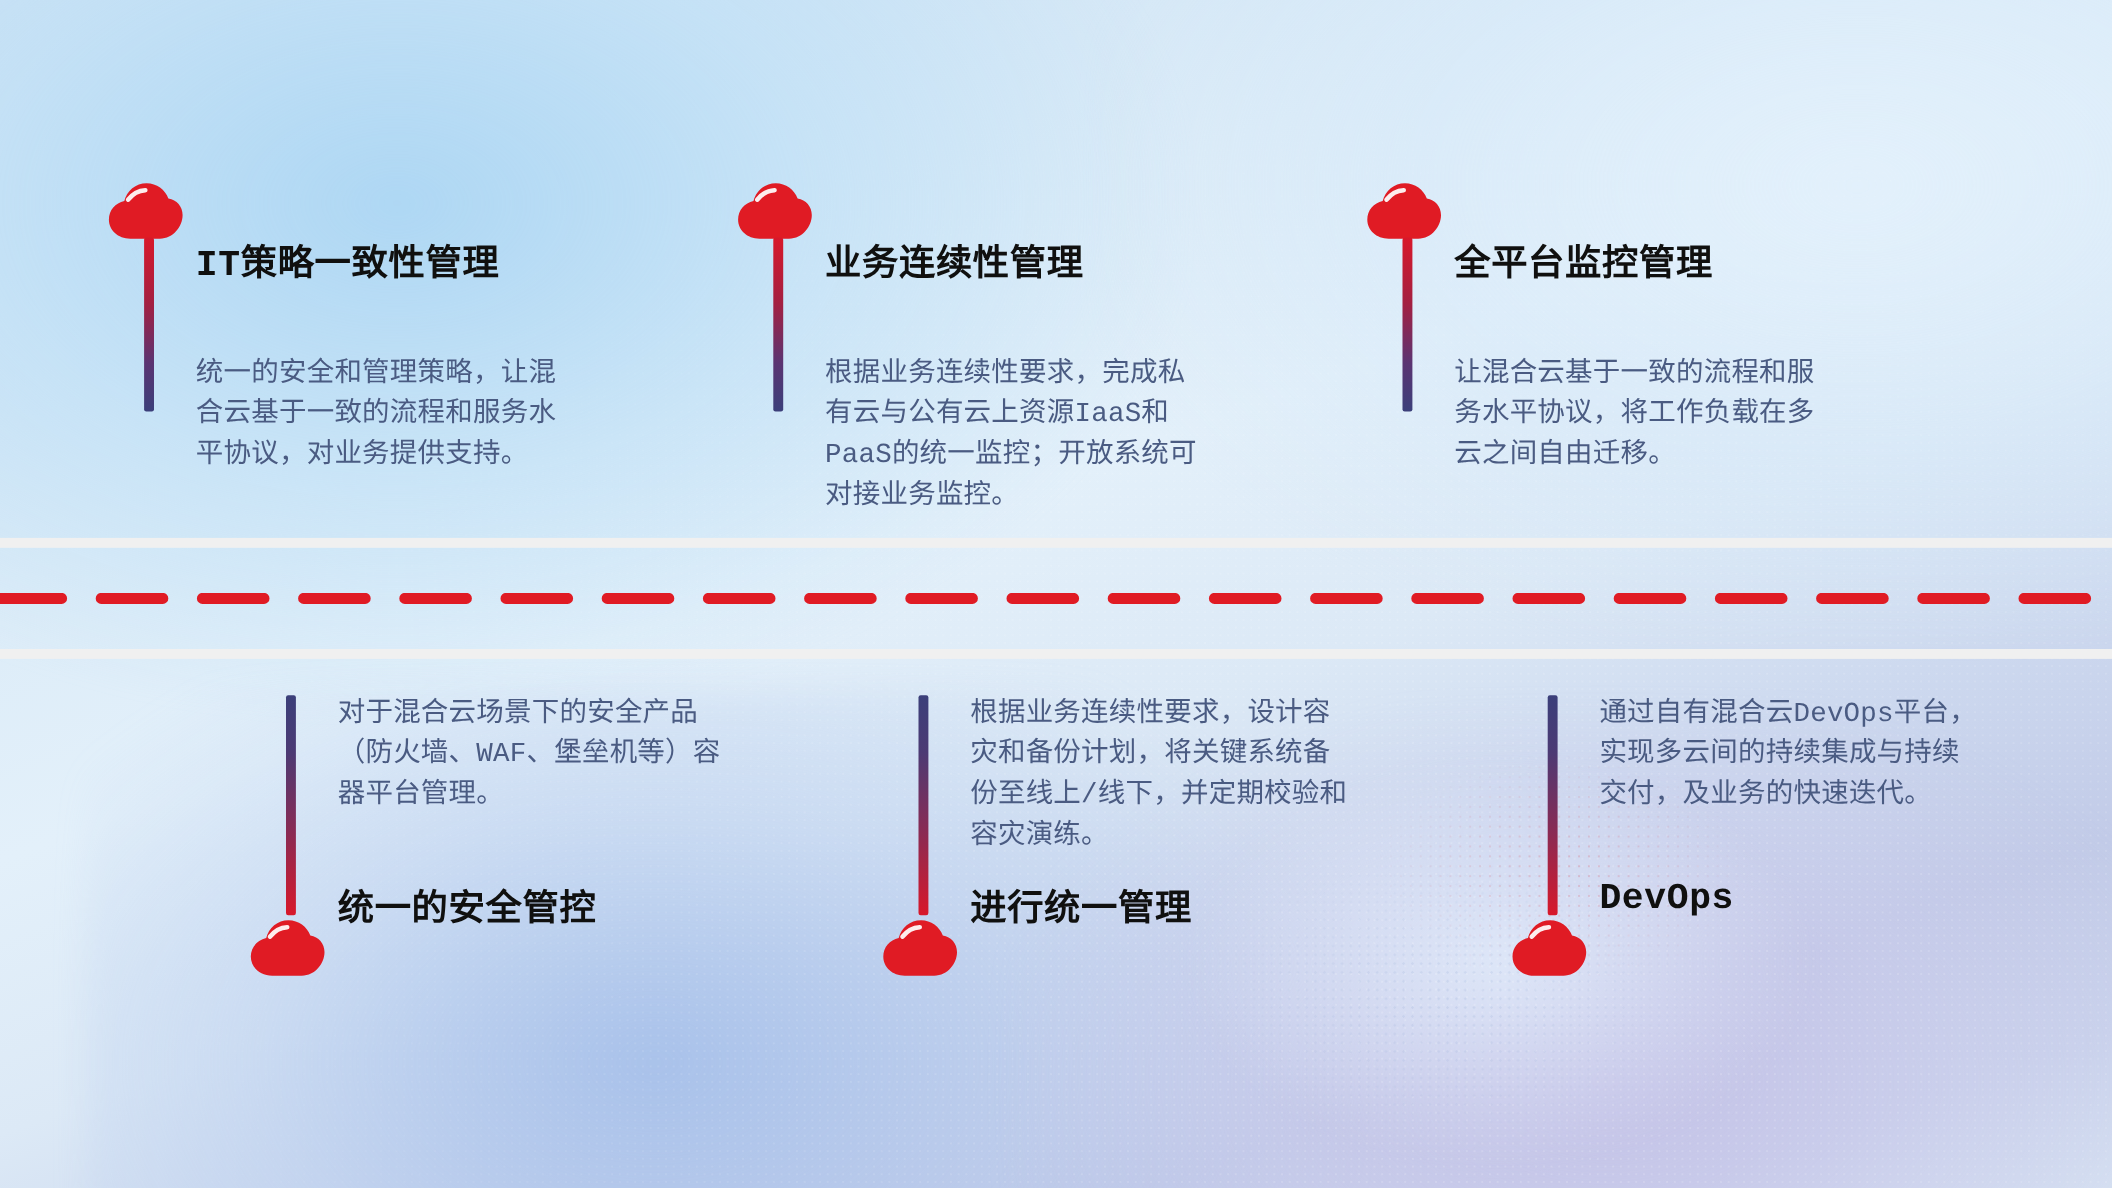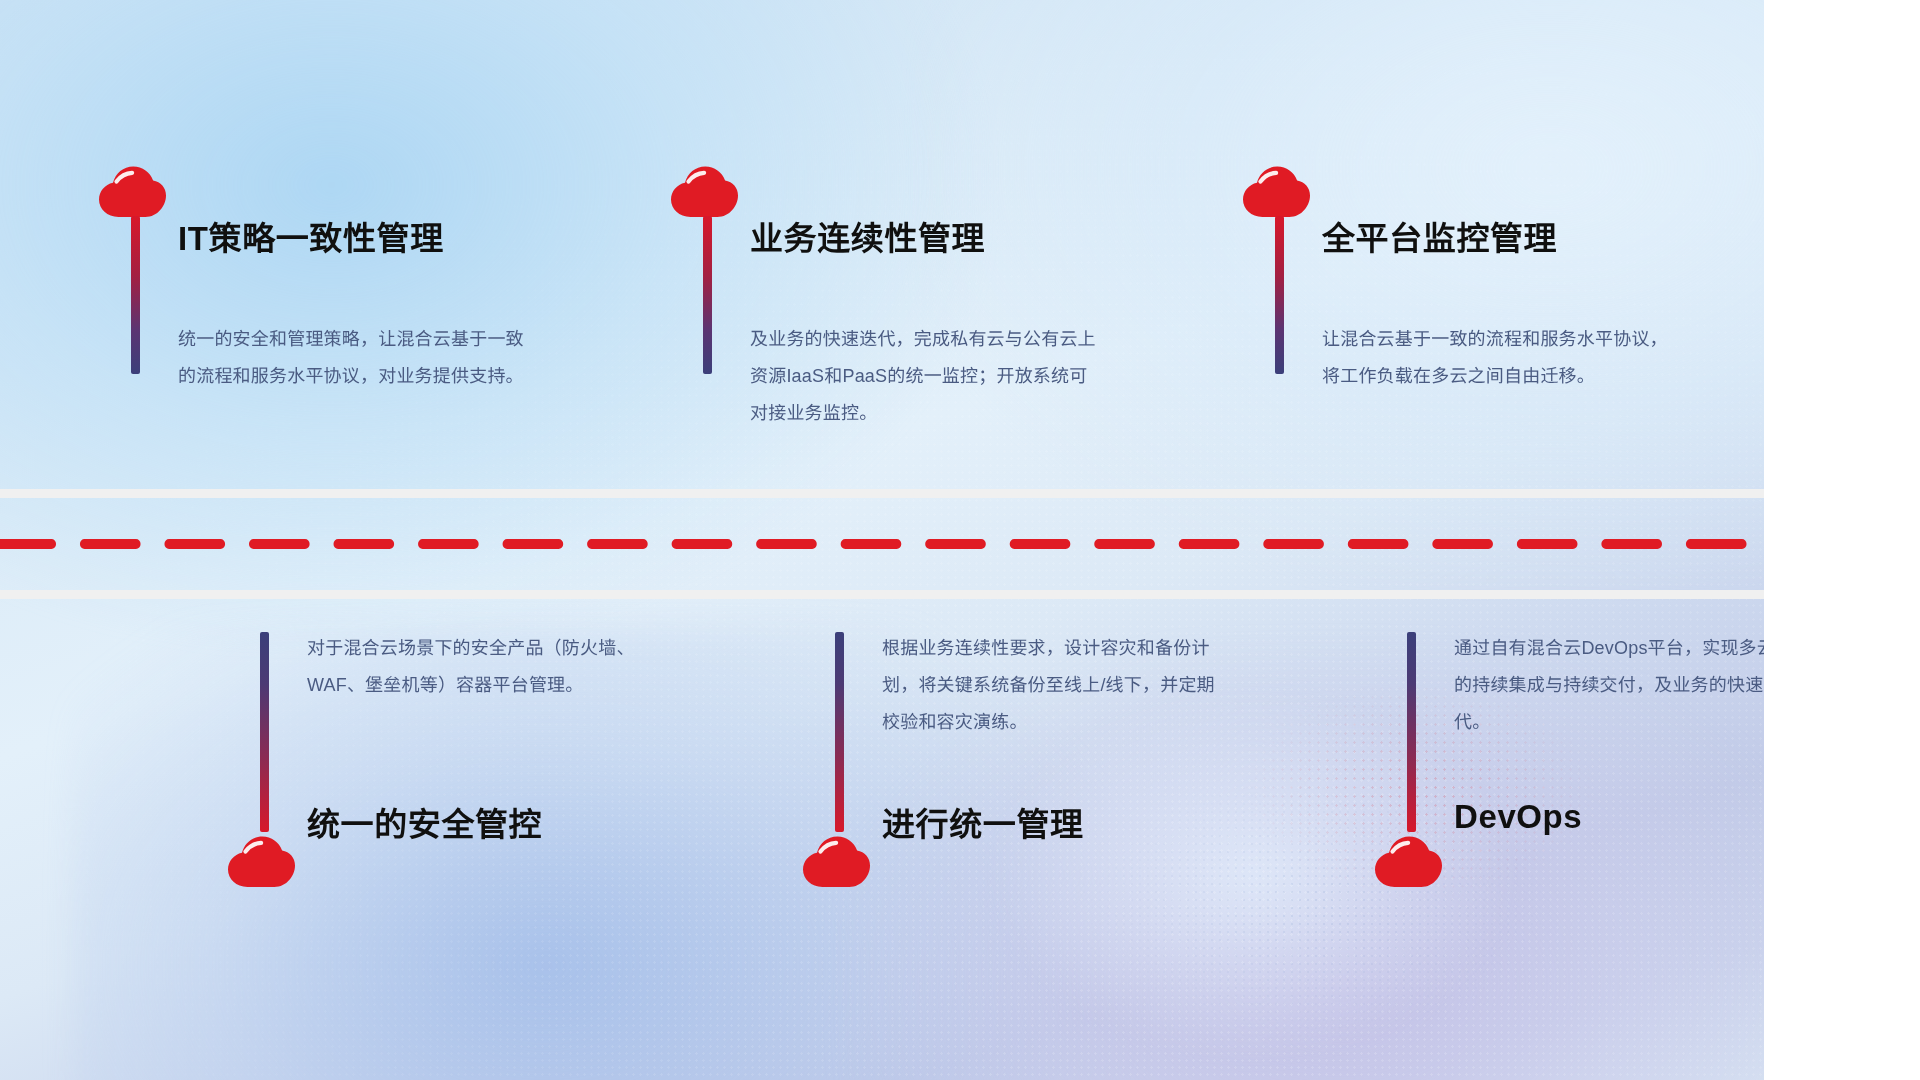--- a/index.html
+++ b/index.html
@@ -4,24 +4,24 @@
 <title>Hybrid Cloud Management Infographic</title>
 <style>
   html, body {
     margin: 0;
     padding: 0;
     background: #ffffff;
   }
 
   #stage {
     position: relative;
-    width: 1764px;
+    width: 1920px;
     height: 1080px;
     overflow: hidden;
-    font-family: Liberation Sans, sans-serif;
+    font-family: Liberation Mono, monospace;
     background: #cfe0f0;
   }
 
   
   .bg-base {
     position: absolute;
     inset: 0;
     background:
       linear-gradient(160deg,
         #cfe3f4 0%,
@@ -174,21 +174,21 @@
     margin: 0;
     font-size: 33px;
     font-weight: 700;
     color: #10100f;
     letter-spacing: 0.6px;
     white-space: nowrap;
   }
   .feature .body {
     position: absolute;
     margin: 0;
-    font-size: 18px;
+    font-size: 25px;
     line-height: 37px;
     color: #4a5b82;
     letter-spacing: 0.2px;
     width: 350px;
   }
 
   
   .feature.top .pin { top: 0; }
   .feature.top .stem { left: 35px; top: 56px; height: 158px; 
     background: linear-gradient(180deg, #d8182a 0%, #a32042 38%, #5b3472 72%, #3b3f7a 100%); }
@@ -241,21 +241,21 @@
 
   <div class="feature top" style="left:668px; top:160px;">
     <div class="pin">
       <svg class="cloud-icon" width="72" height="60" viewBox="0 0 72 60" aria-hidden="true">
         <path d="M22.5 57C11.2 57 3 49.3 3 39.6c0-8.3 5.9-15.1 14-16.8C19.2 13.4 27.4 6.5 37.3 6.5c9.1 0 16.9 5.8 19.8 13.9 7.6 1.1 12.9 7.3 12.9 15.1C70 45.8 61.6 57 49.3 57z" fill="#e01b24"></path>
         <path d="M20.5 21.5c4.2-5.4 9.6-8.3 15.6-8.6" fill="none" stroke="#ffffff" stroke-width="4.2" stroke-linecap="round" opacity="0.92"></path>
       </svg>
     </div>
     <div class="stem"></div>
     <h2 class="title">业务连续性管理</h2>
-    <p class="body">及业务的快速迭代，完成私有云与公有云上资源IaaS和PaaS的统一监控；开放系统可对接业务监控。</p>
+    <p class="body">根据业务连续性要求，完成私有云与公有云上资源IaaS和PaaS的统一监控；开放系统可对接业务监控。</p>
   </div>
 
   <div class="feature top" style="left:1240px; top:160px;">
     <div class="pin">
       <svg class="cloud-icon" width="72" height="60" viewBox="0 0 72 60" aria-hidden="true">
         <path d="M22.5 57C11.2 57 3 49.3 3 39.6c0-8.3 5.9-15.1 14-16.8C19.2 13.4 27.4 6.5 37.3 6.5c9.1 0 16.9 5.8 19.8 13.9 7.6 1.1 12.9 7.3 12.9 15.1C70 45.8 61.6 57 49.3 57z" fill="#e01b24"></path>
         <path d="M20.5 21.5c4.2-5.4 9.6-8.3 15.6-8.6" fill="none" stroke="#ffffff" stroke-width="4.2" stroke-linecap="round" opacity="0.92"></path>
       </svg>
     </div>
     <div class="stem"></div>

